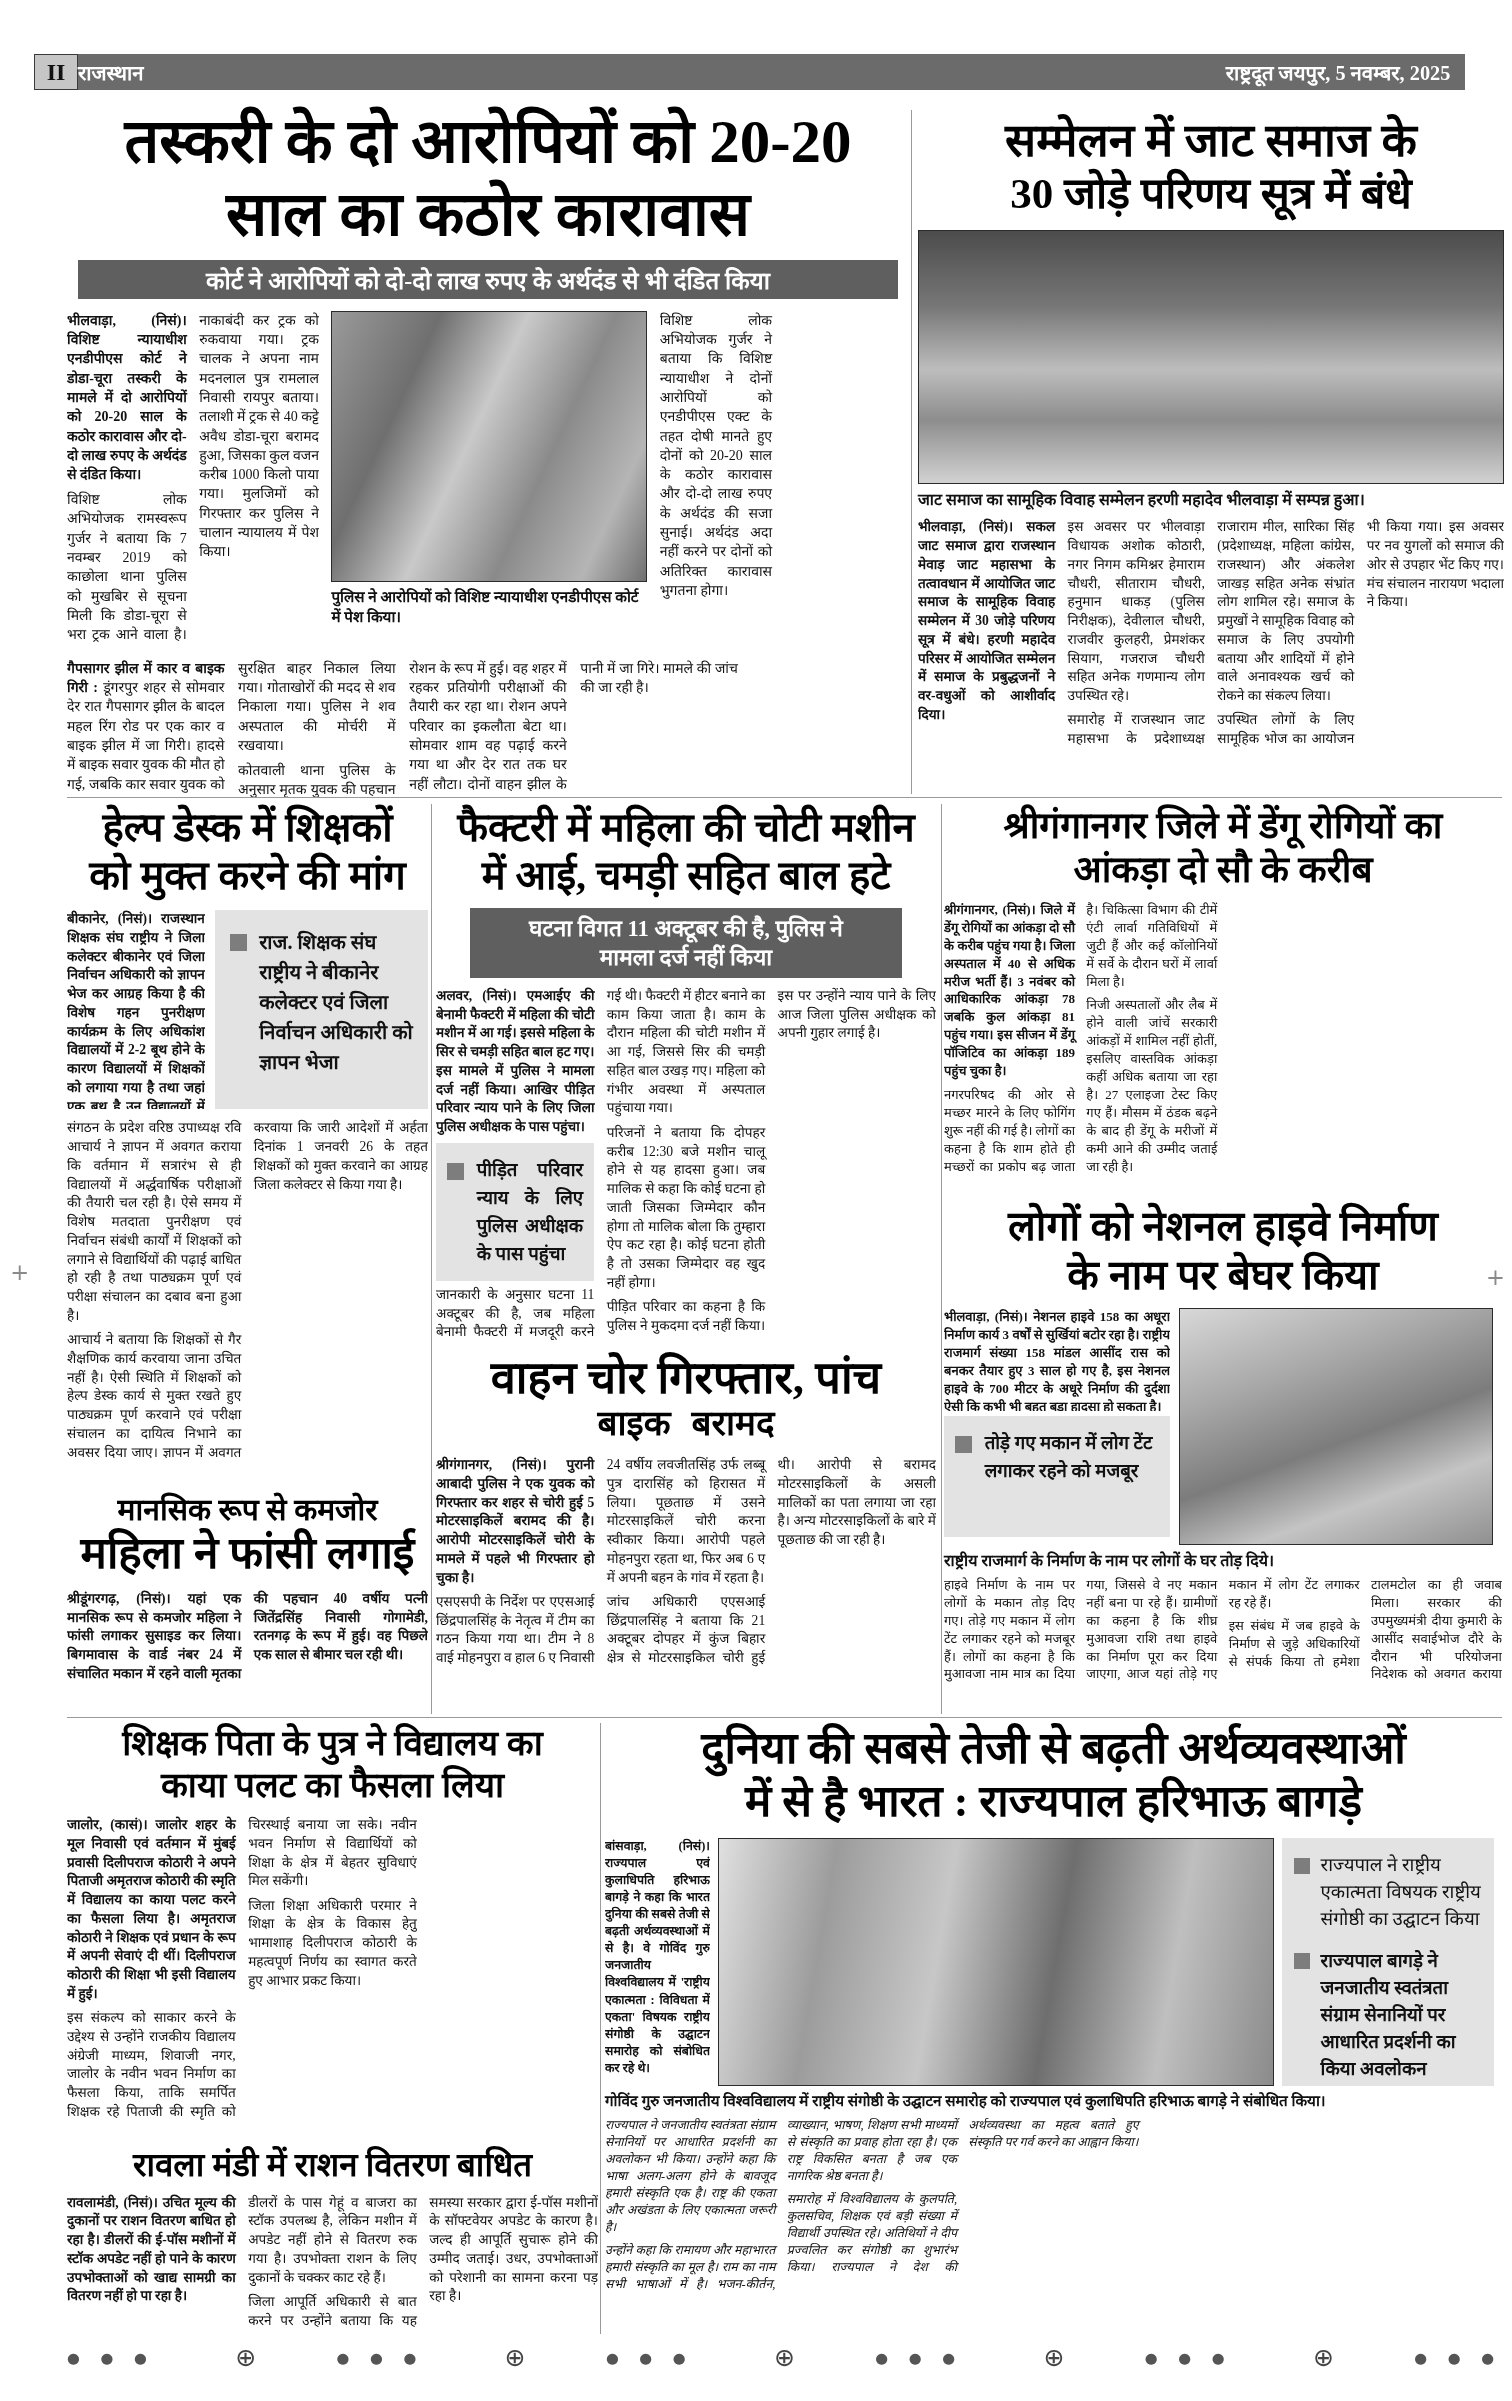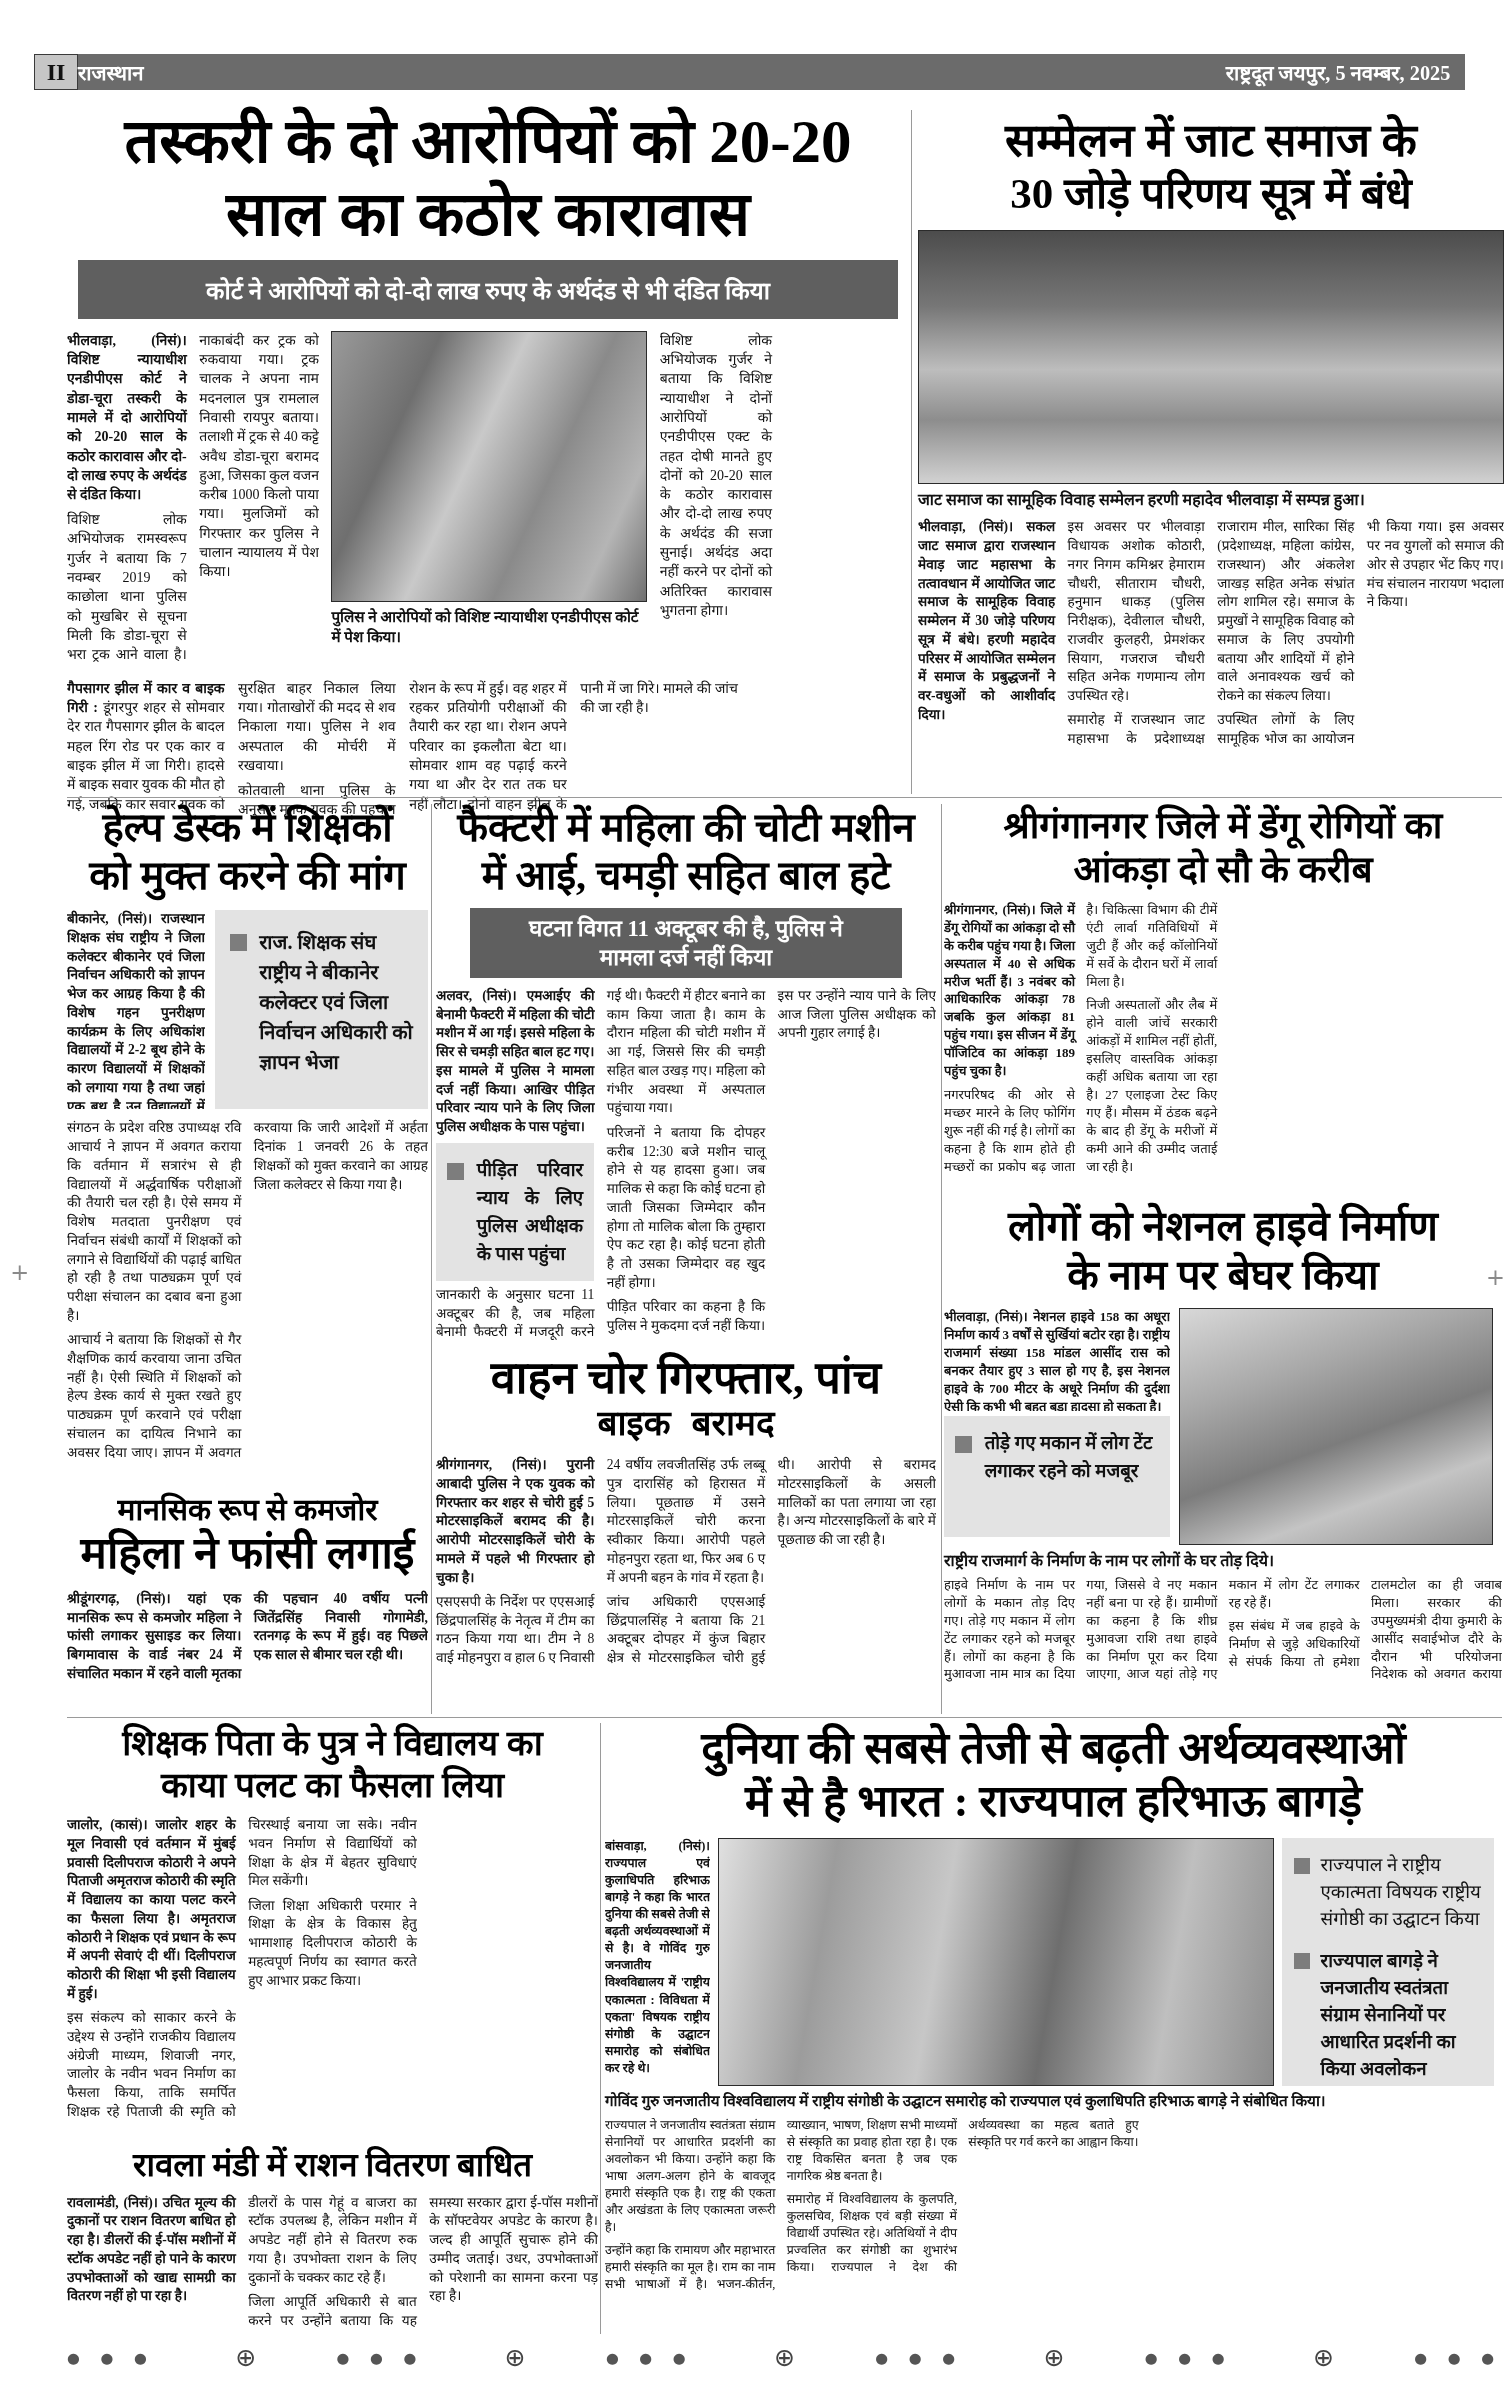--- a/index.html
+++ b/index.html
@@ -40,21 +40,21 @@
     </div>
     <div style="flex:1;background:#6b6b6b;position:relative;display:flex;align-items:center;">
       <span style="position:absolute;left:0;right:0;text-align:left;color:#fff;font-weight:bold;font-size:20.3px;">राजस्थान</span>
       <span style="margin-left:auto;color:#fff;font-weight:bold;font-size:20.3px;padding-right:14.7px;position:relative;">राष्ट्रदूत जयपुर, 5 नवम्बर, 2025</span>
     </div>
   </div>
 
   <div class="art" style="left:67px;top:105px;width:842px;">
     <div class="hl" style="font-size:61px;">तस्करी के दो आरोपियों को 20-20</div>
     <div class="hl" style="font-size:61px;">साल का कठोर कारावास</div>
-    <div class="bar" style="margin:9px 11.3px 0 11.3px;font-size:24px;padding:13px 0;">कोर्ट ने आरोपियों को दो-दो लाख रुपए के अर्थदंड से भी दंडित किया</div>
+    <div class="bar" style="margin:9px 11.3px 0 11.3px;font-size:24px;padding:3px 0;">कोर्ट ने आरोपियों को दो-दो लाख रुपए के अर्थदंड से भी दंडित किया</div>
     <div style="display:flex;gap:12.4px;margin-top:11.3px;">
       <div class="body" style="width:252px;height:339px;font-size:14px;column-count:2;column-gap:12.4px;">
         <p><span class="dateline">भीलवाड़ा, (निसं)। विशिष्ट न्यायाधीश एनडीपीएस कोर्ट ने डोडा-चूरा तस्करी के मामले में दो आरोपियों को 20-20 साल के कठोर कारावास और दो-दो लाख रुपए के अर्थदंड से दंडित किया।</span></p>
         <p>विशिष्ट लोक अभियोजक रामस्वरूप गुर्जर ने बताया कि 7 नवम्बर 2019 को काछोला थाना पुलिस को मुखबिर से सूचना मिली कि डोडा-चूरा से भरा ट्रक आने वाला है। नाकाबंदी कर ट्रक को रुकवाया गया। ट्रक चालक ने अपना नाम मदनलाल पुत्र रामलाल निवासी रायपुर बताया। तलाशी में ट्रक से 40 कट्टे अवैध डोडा-चूरा बरामद हुआ, जिसका कुल वजन करीब 1000 किलो पाया गया। मुलजिमों को गिरफ्तार कर पुलिस ने चालान न्यायालय में पेश किया।</p>
       </div>
       <div style="width:316px;">
         <div class="photo ph-court" style="width:316px;height:271px;"></div>
         <div class="caption" style="font-size:15.2px;margin-top:5.6px;text-align:left;">पुलिस ने आरोपियों को विशिष्ट न्यायाधीश एनडीपीएस कोर्ट में पेश किया।</div>
       </div>
       <div class="body" style="width:237px;height:339px;font-size:14px;column-count:2;column-gap:12.4px;">
@@ -208,21 +208,21 @@
           <span class="sq" style="width:16px;height:16px;background:#7d7d7d;flex:0 0 auto;margin-top:5.6px;"></span>
           <span>राज्यपाल ने राष्ट्रीय एकात्मता विषयक राष्ट्रीय संगोष्ठी का उद्घाटन किया</span>
         </div>
         <div style="display:flex;gap:10.2px;font-weight:bold;font-size:18.6px;line-height:1.45;margin-top:14.7px;">
           <span class="sq" style="width:16px;height:16px;background:#7d7d7d;flex:0 0 auto;margin-top:5.6px;"></span>
           <span>राज्यपाल बागड़े ने जनजातीय स्वतंत्रता संग्राम सेनानियों पर आधारित प्रदर्शनी का किया अवलोकन</span>
         </div>
       </div>
     </div>
     <div class="caption" style="font-size:15.2px;margin-top:5.6px;">गोविंद गुरु जनजातीय विश्वविद्यालय में राष्ट्रीय संगोष्ठी के उद्घाटन समारोह को राज्यपाल एवं कुलाधिपति हरिभाऊ बागड़े ने संबोधित किया।</div>
-    <div class="body" style="margin-top:5.6px;height:186px;font-size:12.4px;column-count:5;column-gap:11.3px;">
+    <div class="body" style="margin-top:5.6px;height:186px;font-size:12.4px;column-count:5;column-gap:11.3px;font-style:italic;">
       <p>राज्यपाल ने जनजातीय स्वतंत्रता संग्राम सेनानियों पर आधारित प्रदर्शनी का अवलोकन भी किया। उन्होंने कहा कि भाषा अलग-अलग होने के बावजूद हमारी संस्कृति एक है। राष्ट्र की एकता और अखंडता के लिए एकात्मता जरूरी है।</p>
       <p>उन्होंने कहा कि रामायण और महाभारत हमारी संस्कृति का मूल है। राम का नाम सभी भाषाओं में है। भजन-कीर्तन, व्याख्यान, भाषण, शिक्षण सभी माध्यमों से संस्कृति का प्रवाह होता रहा है। एक राष्ट्र विकसित बनता है जब एक नागरिक श्रेष्ठ बनता है।</p>
       <p>समारोह में विश्वविद्यालय के कुलपति, कुलसचिव, शिक्षक एवं बड़ी संख्या में विद्यार्थी उपस्थित रहे। अतिथियों ने दीप प्रज्वलित कर संगोष्ठी का शुभारंभ किया। राज्यपाल ने देश की अर्थव्यवस्था का महत्व बताते हुए संस्कृति पर गर्व करने का आह्वान किया।</p>
     </div>
   </div>
 
   <div class="vrule" style="left:600px;top:1723px;width:1.1px;height:611px;"></div>
 
   <span class="cropmark" style="left:10.2px;top:1259px;">+</span>
   <span class="cropmark" style="left:1486px;top:1264px;">+</span>

